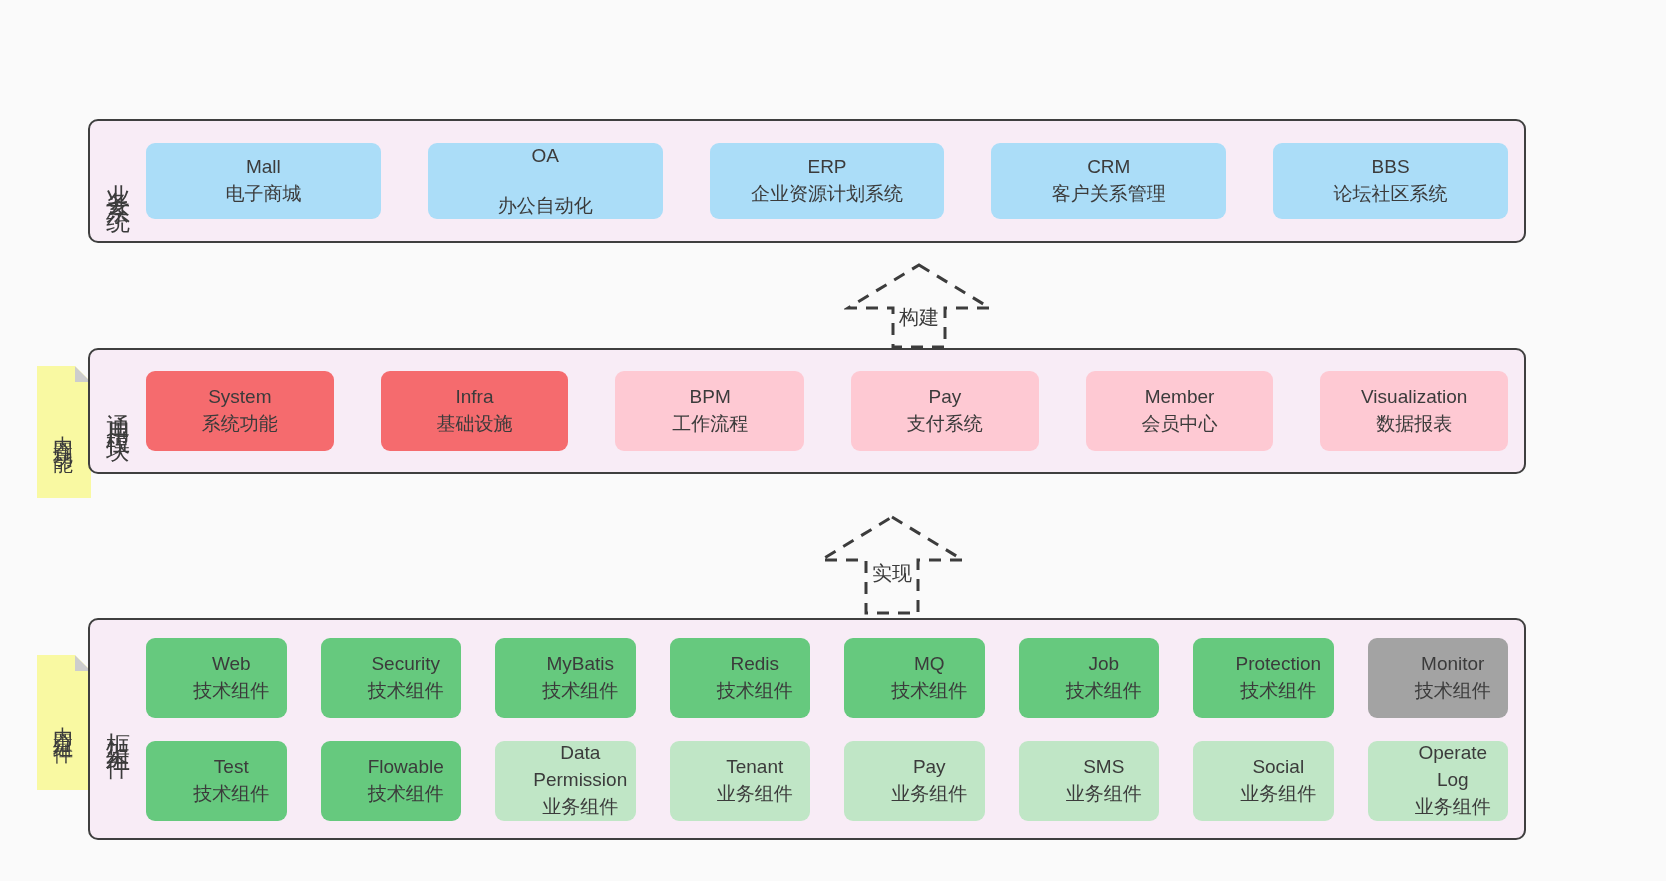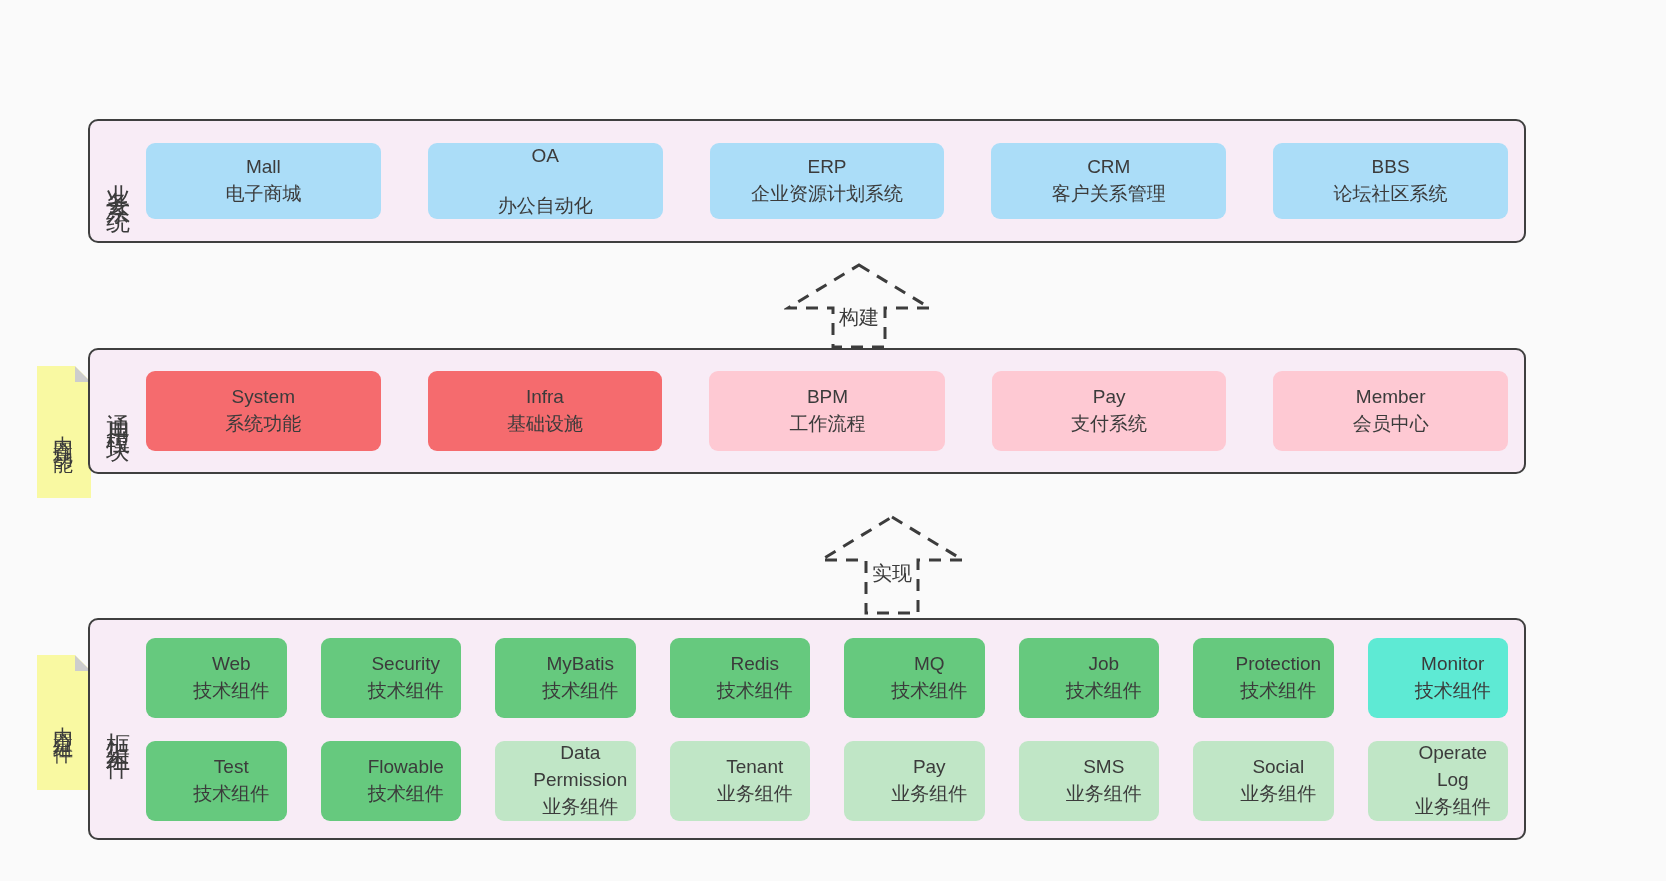--- a/index.html
+++ b/index.html
@@ -39,21 +39,21 @@
     background:var(--sticky,#F9F9A2);
     display:flex;align-items:center;justify-content:center;
     writing-mode:vertical-rl;text-orientation:upright;
     font-size:20px;letter-spacing:6px;color:var(--text,#3B3B3B);
     clip-path:polygon(0 0,calc(100% - 16px) 0,100% 16px,100% 100%,0 100%);
   }
   #sticky-modules{top:366px;height:132px;}
   #sticky-components{top:655px;height:135px;}
   .fold{position:absolute;top:0;right:0;width:16px;height:16px;}
   .arrow{position:absolute;z-index:3;}
-  #arrow-build{left:784px;top:262px;width:150px;height:88px;}
+  #arrow-build{left:844px;top:262px;width:150px;height:88px;}
   #arrow-implement{left:817px;top:514px;width:150px;height:102px;}
   .arrow svg{display:block;width:100%;height:100%;}
   .arrow polygon{fill:none;stroke:var(--arrow,#3C3C3C);stroke-width:3;stroke-dasharray:12 9;}
   .arrow-label{
     position:absolute;left:50%;transform:translateX(-50%);
     background:var(--page-bg,#FAFAFA);font-size:20px;padding:0 3px;white-space:nowrap;
     color:var(--arrow,#3C3C3C);
   }
   #arrow-build .arrow-label{top:42px;}
   #arrow-implement .arrow-label{top:46px;}
@@ -115,20 +115,24 @@
             <div class="box-zh">工作流程</div>
           </div>
           <div class="box" style="background: rgb(254, 201, 211);">
             <div class="box-en">Pay</div>
             <div class="box-zh">支付系统</div>
           </div>
           <div class="box" style="background: rgb(254, 201, 211);">
             <div class="box-en">Member</div>
             <div class="box-zh">会员中心</div>
           </div>
+          <div class="box" style="background: rgb(254, 201, 211);">
+            <div class="box-en">Visualization</div>
+            <div class="box-zh">数据报表</div>
+          </div>
         </div>
       </div>
   </section>
 
   <div class="arrow" id="arrow-implement">
     <svg viewBox="0 0 150 102">
       <polygon points="75,3 146,46 101,46 101,99 49,99 49,46 4,46"></polygon>
     </svg>
     <span class="arrow-label">实现</span>
   </div>
@@ -158,21 +162,21 @@
             <div class="box-zh">技术组件</div>
           </div>
           <div class="box" style="background: rgb(102, 201, 126);">
             <div class="box-en">Job</div>
             <div class="box-zh">技术组件</div>
           </div>
           <div class="box" style="background: rgb(102, 201, 126);">
             <div class="box-en">Protection</div>
             <div class="box-zh">技术组件</div>
           </div>
-          <div class="box" style="background: #5eead4;">
+          <div class="box" style="background: #a3a3a3;">
             <div class="box-en">Monitor</div>
             <div class="box-zh">技术组件</div>
           </div>
         </div>
         <div class="box-row">
           <div class="box" style="background: rgb(102, 201, 126);">
             <div class="box-en">Test</div>
             <div class="box-zh">技术组件</div>
           </div>
           <div class="box" style="background: rgb(102, 201, 126);">

